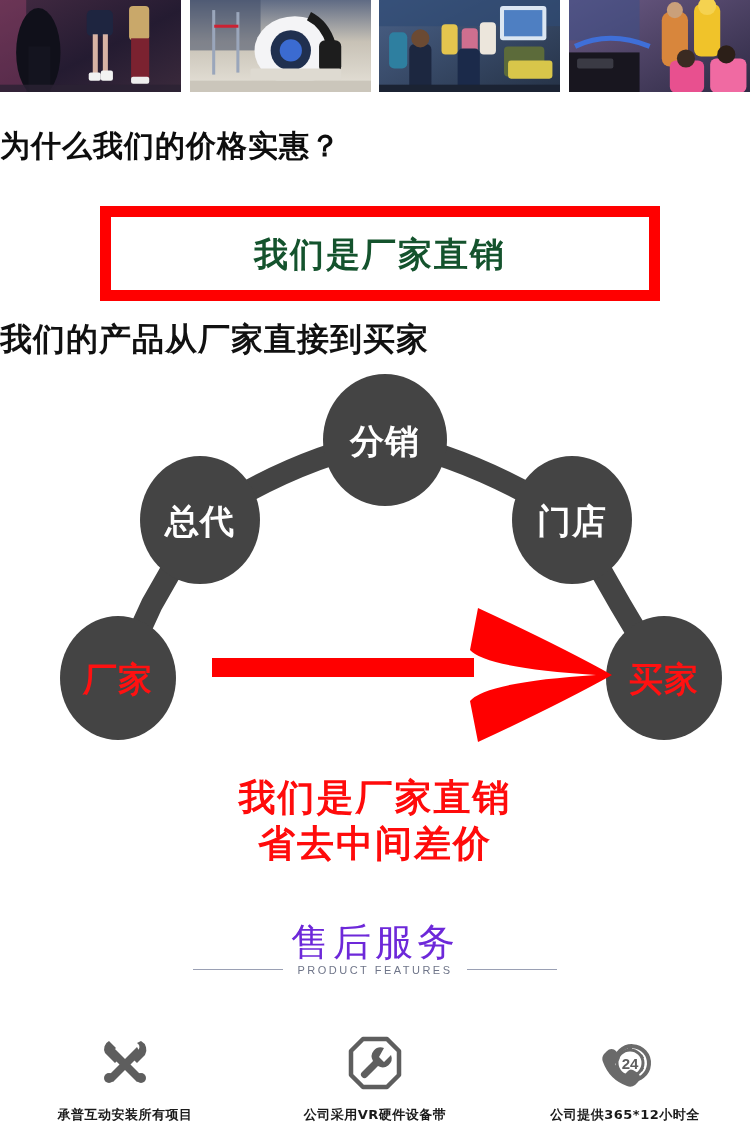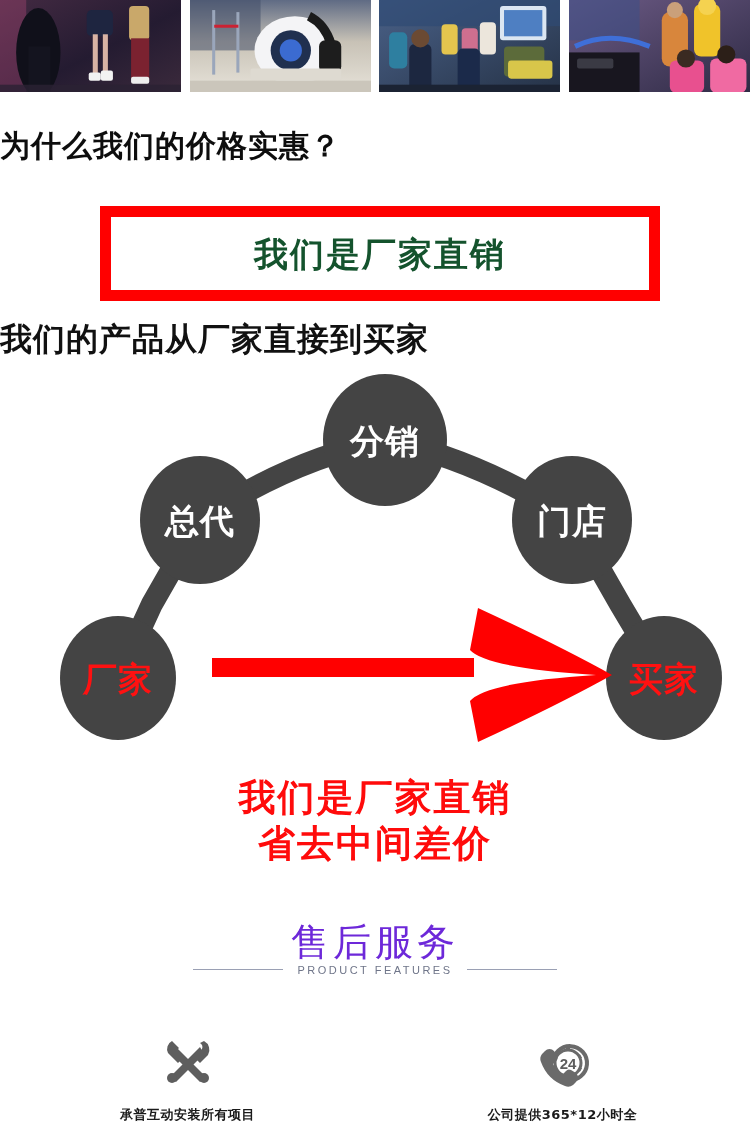--- a/index.html
+++ b/index.html
@@ -319,20 +319,29 @@
         <path d="M44 6 A10 10 0 0 1 48 20 L40 28 L34 22 L42 14 A5 5 0 0 0 40 8 Z"></path>
         <path d="M40 12 L12 40 A7 7 0 0 0 16 47 L44 19 Z"></path>
         <circle cx="12" cy="43" r="5"></circle>
         <circle cx="44" cy="43" r="5"></circle>
       </svg>
     </span>
     <span class="flabel">承普互动安装所有项目</span>
   </div>
 
 
+  <div class="feature">
+    <span class="ficon">
+      <svg width="54" height="54" viewBox="0 0 54 54">
+        <path d="M15 3 H39 L51 15 V39 L39 51 H15 L3 39 V15 Z" fill="none" stroke="#5e5e5e" stroke-width="4.5" stroke-linejoin="round"></path>
+        <path d="M36 12 A9 9 0 0 0 25 25 L14 36 A3.5 3.5 0 0 0 19 41 L30 30 A9 9 0 0 0 43 19 L36 26 L31 21 Z" fill="#5e5e5e"></path>
+      </svg>
+    </span>
+    <span class="flabel">公司采用VR硬件设备带</span>
+  </div>
 
   <div class="feature">
     <span class="ficon">
       <svg width="56" height="52" viewBox="0 0 56 52">
         <g fill="none" stroke="#6a6a6a" stroke-width="4">
           <path d="M18 26 A17 17 0 1 1 33 43"></path>
           <path d="M33 9 L33 15 M46 19 L41 22 M46 33 L41 30"></path>
         </g>
         <circle cx="33" cy="26" r="13" fill="#ffffff" stroke="#6a6a6a" stroke-width="3"></circle>
         <text x="33" y="32" text-anchor="middle" font-family="'Liberation Sans',sans-serif" font-size="15" font-weight="bold" fill="#5e5e5e">24</text>

